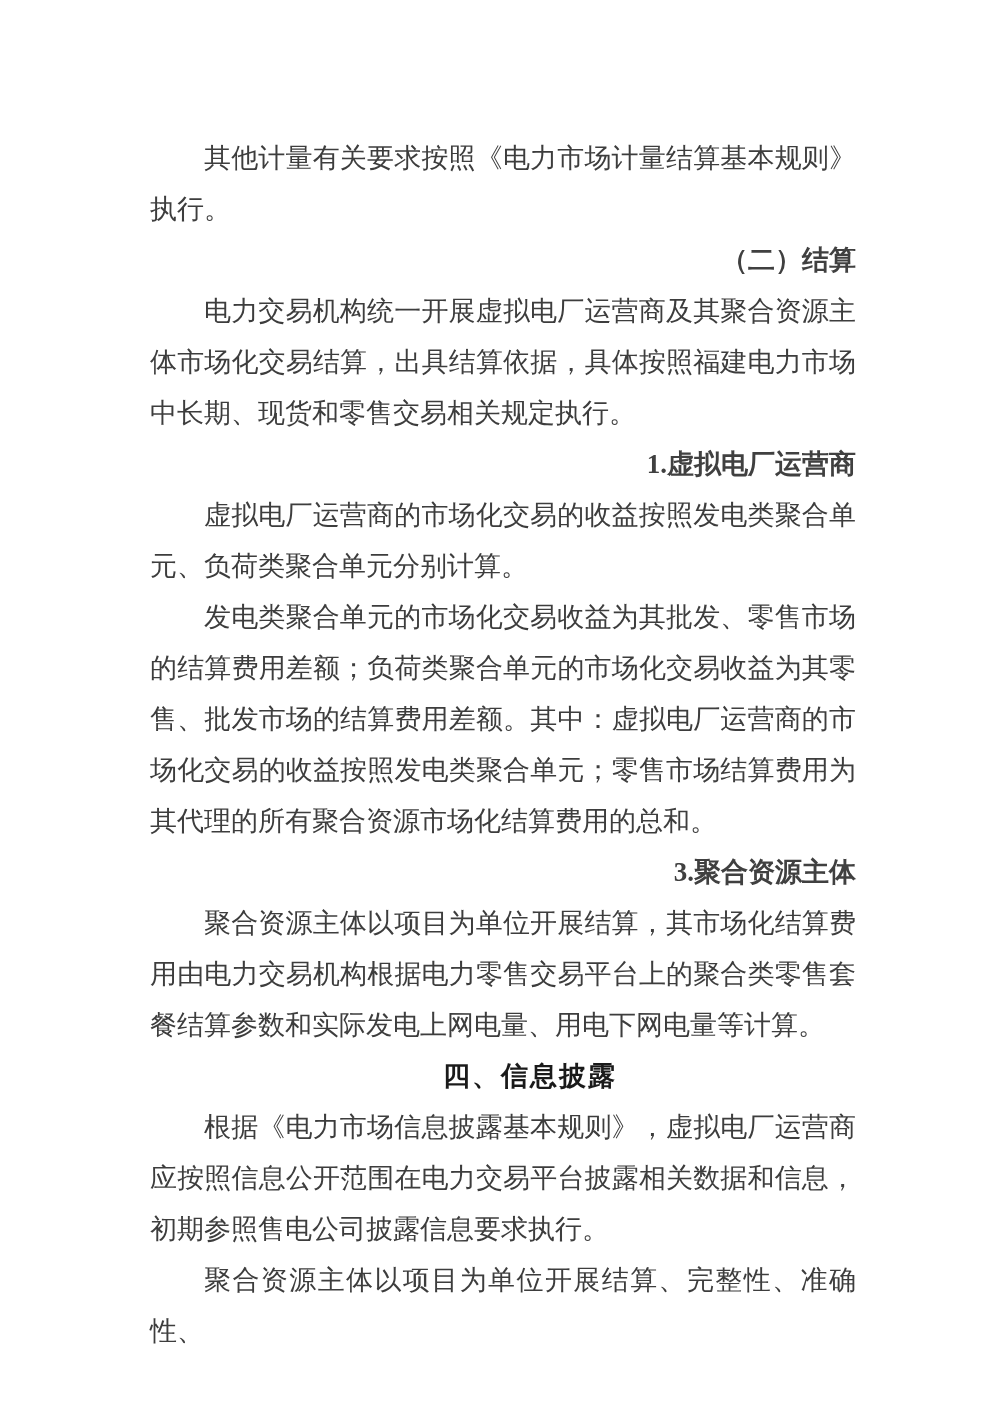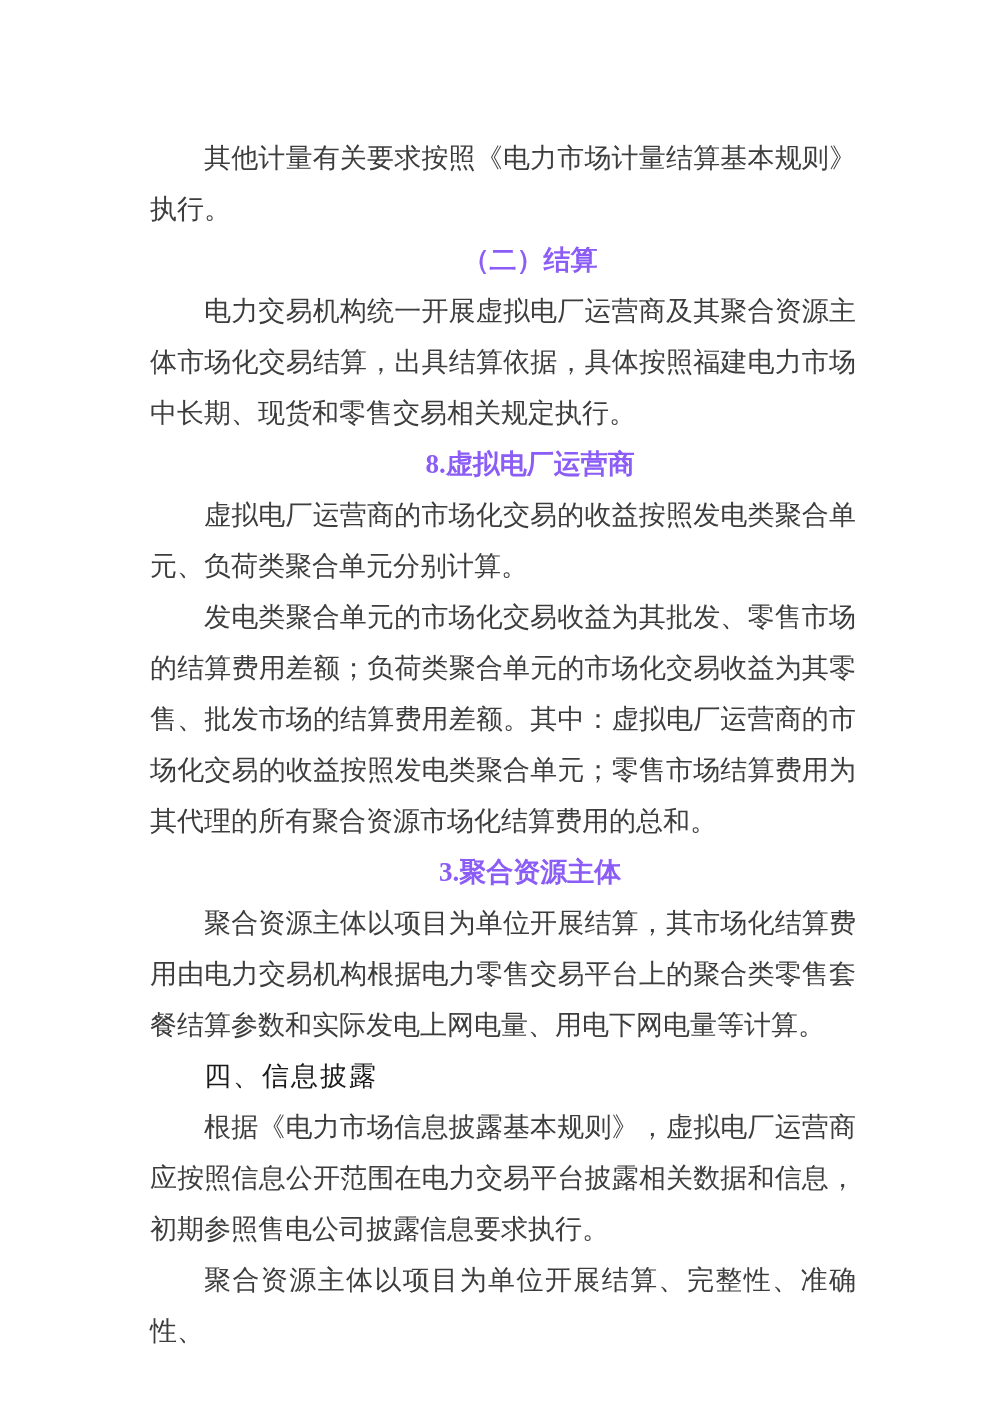--- a/index.html
+++ b/index.html
@@ -34,44 +34,44 @@
     font-size: 27px;
     line-height: 51px;
     color: #3d3d3d;
     text-align: justify;
     text-indent: 54px;
     font-weight: 400;
     word-break: break-word;
   }
   .heading-sub {
     font-weight: 700;
-    color: #8b5cf6;
-    text-align: center;
+    color: #404040;
+    text-align: right;
   }
   .heading-top {
-    font-weight: 400;
+    font-weight: 700;
     color: #1a1a1a;
-    text-align: left;
+    text-align: center;
     font-family: "Liberation Sans", "DejaVu Sans", sans-serif;
     letter-spacing: 2px;
   }
 </style>
 </head>
 <body>
 
 <div class="page">
   <div class="content">
 
     <p class="block">其他计量有关要求按照《电力市场计量结算基本规则》执行。</p>
 
     <h3 class="block heading-sub">（二）结算</h3>
 
     <p class="block">电力交易机构统一开展虚拟电厂运营商及其聚合资源主体市场化交易结算，出具结算依据，具体按照福建电力市场中长期、现货和零售交易相关规定执行。</p>
 
-    <h4 class="block heading-sub">8.虚拟电厂运营商</h4>
+    <h4 class="block heading-sub">1.虚拟电厂运营商</h4>
 
     <p class="block">虚拟电厂运营商的市场化交易的收益按照发电类聚合单元、负荷类聚合单元分别计算。</p>
 
     <p class="block">发电类聚合单元的市场化交易收益为其批发、零售市场的结算费用差额；负荷类聚合单元的市场化交易收益为其零售、批发市场的结算费用差额。其中：虚拟电厂运营商的市场化交易的收益按照发电类聚合单元；零售市场结算费用为其代理的所有聚合资源市场化结算费用的总和。</p>
 
     <h4 class="block heading-sub">3.聚合资源主体</h4>
 
     <p class="block">聚合资源主体以项目为单位开展结算，其市场化结算费用由电力交易机构根据电力零售交易平台上的聚合类零售套餐结算参数和实际发电上网电量、用电下网电量等计算。</p>
 
     <h2 class="block heading-top">四、信息披露</h2>

